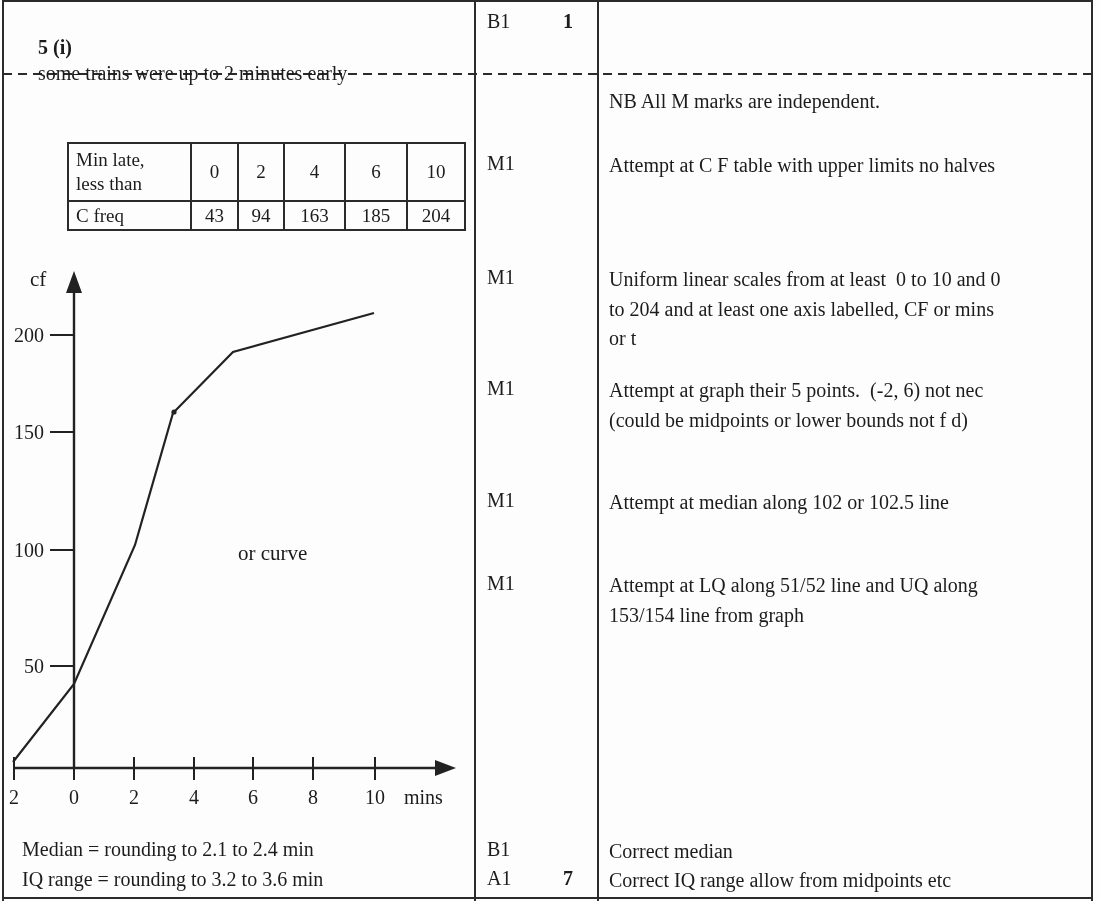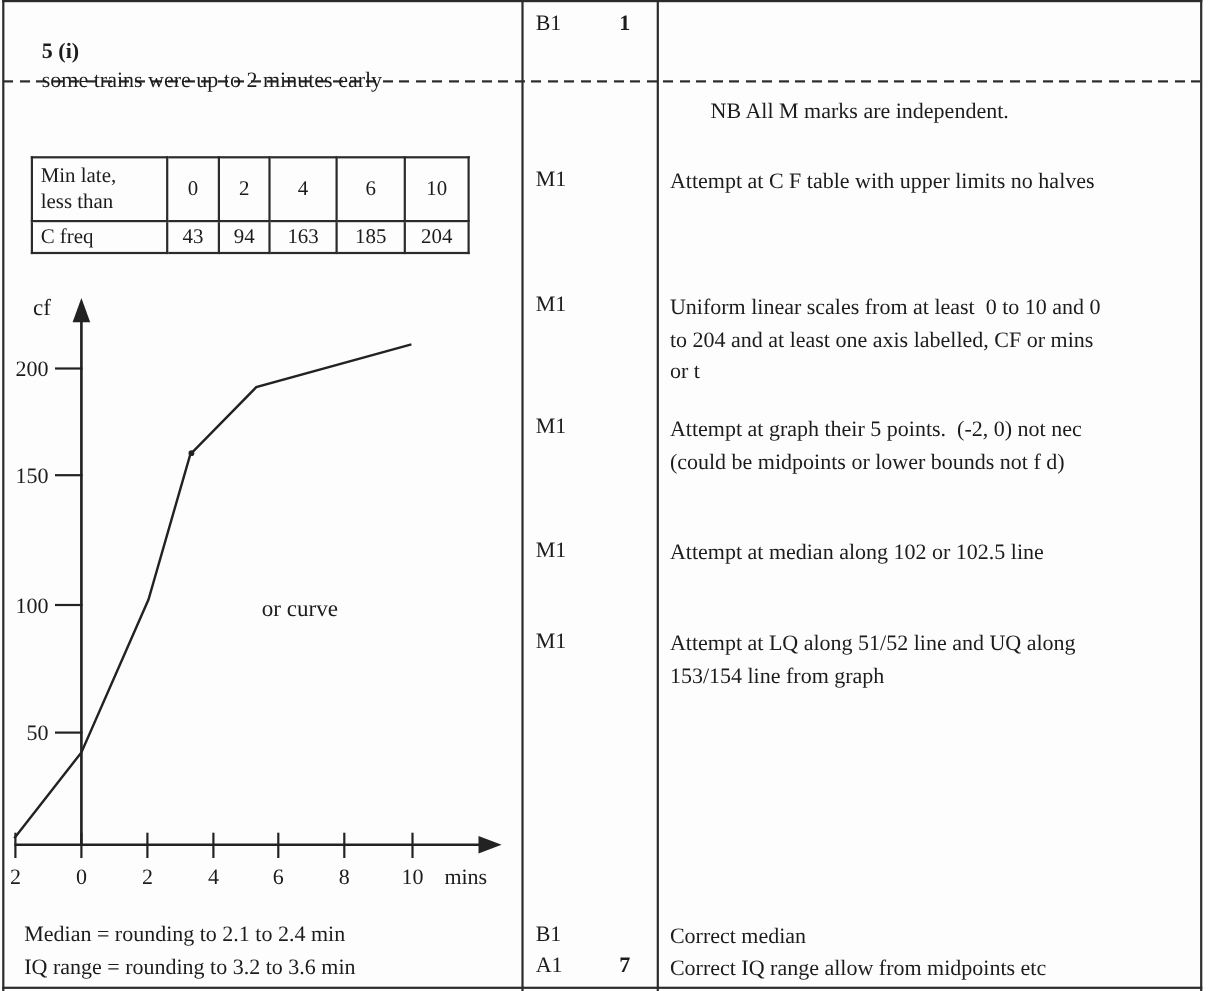--- a/index.html
+++ b/index.html
@@ -15,21 +15,21 @@
   .hline{position:absolute;height:2px;background:#2b2b2b;}
   .dash{
     position:absolute;height:2px;
     background:repeating-linear-gradient(90deg,#2b2b2b 0 9px,transparent 9px 15px);
   }
   .marklbl{font-size:20px;}
   .cnt{font-weight:bold;font-size:20px;}
   .comment{width:482px;}
   .comment .cl{font-size:20px;line-height:29.5px;white-space:pre;}
   
-  table.cf{border-collapse:collapse;table-layout:fixed;}
+  table.cf{border-collapse:collapse;table-layout:fixed;margin-left:39px;}
   table.cf td{
     border:2px solid #2b2b2b;font-size:19px;line-height:24px;
     text-align:center;vertical-align:middle;padding:0;
   }
   table.cf td.lbl{text-align:left;padding-left:7px;}
   table.cf tr.hd td{height:56px;}
   table.cf tr.dt td{height:27px;}
   
   .graph text{font-family:"Liberation Serif",serif;fill:#1c1c1c;}
   .graph .ax{stroke:#222;stroke-width:2.4;}
@@ -49,21 +49,21 @@
   <div class="hline" style="left:2px;width:1091px;top:897px;"></div>
   <div class="dash" style="left:3px;width:1088px;top:73px;"></div>
 
   <div class="abs t pre" style="left:18px;top:8px;">
     <span class="b">5 (i)</span>
     <span>some trains were up to 2 minutes early</span>
   </div>
   <div class="abs marklbl" style="left:487px;top:10px;">B1</div>
   <div class="abs cnt" style="left:563px;top:10px;">1</div>
 
-  <div class="abs t" style="left:609px;top:88px;margin-left:37px;">NB All M marks are independent.</div>
+  <div class="abs t" style="left:609px;top:88px;">NB All M marks are independent.</div>
 
   <table class="cf abs" style="left:28px;top:142px;">
     <colgroup>
       <col style="width:123px;">
         <col style="width:47px;">
         <col style="width:46px;">
       <col style="width:61px;">
         <col style="width:62px;">
         <col style="width:58px;">
     </colgroup>
@@ -136,21 +136,21 @@
 
   <div class="abs marklbl" style="left:487px;top:266px;">M1</div>
   <div class="abs comment" style="left:609px;top:265px;">
     <div class="cl">Uniform linear scales from at least  0 to 10 and 0</div>
     <div class="cl">to 204 and at least one axis labelled, CF or mins</div>
     <div class="cl">or t</div>
   </div>
 
   <div class="abs marklbl" style="left:487px;top:377px;">M1</div>
   <div class="abs comment" style="left:609px;top:376px;">
-    <div class="cl">Attempt at graph their 5 points.  (-2, 0) not nec</div>
+    <div class="cl">Attempt at graph their 5 points.  (-2, 6) not nec</div>
     <div class="cl">(could be midpoints or lower bounds not f d)</div>
   </div>
 
   <div class="abs marklbl" style="left:487px;top:489px;">M1</div>
   <div class="abs comment" style="left:609px;top:488px;">
     <div class="cl">Attempt at median along 102 or 102.5 line</div>
   </div>
 
   <div class="abs marklbl" style="left:487px;top:572px;">M1</div>
   <div class="abs comment" style="left:609px;top:571px;">

